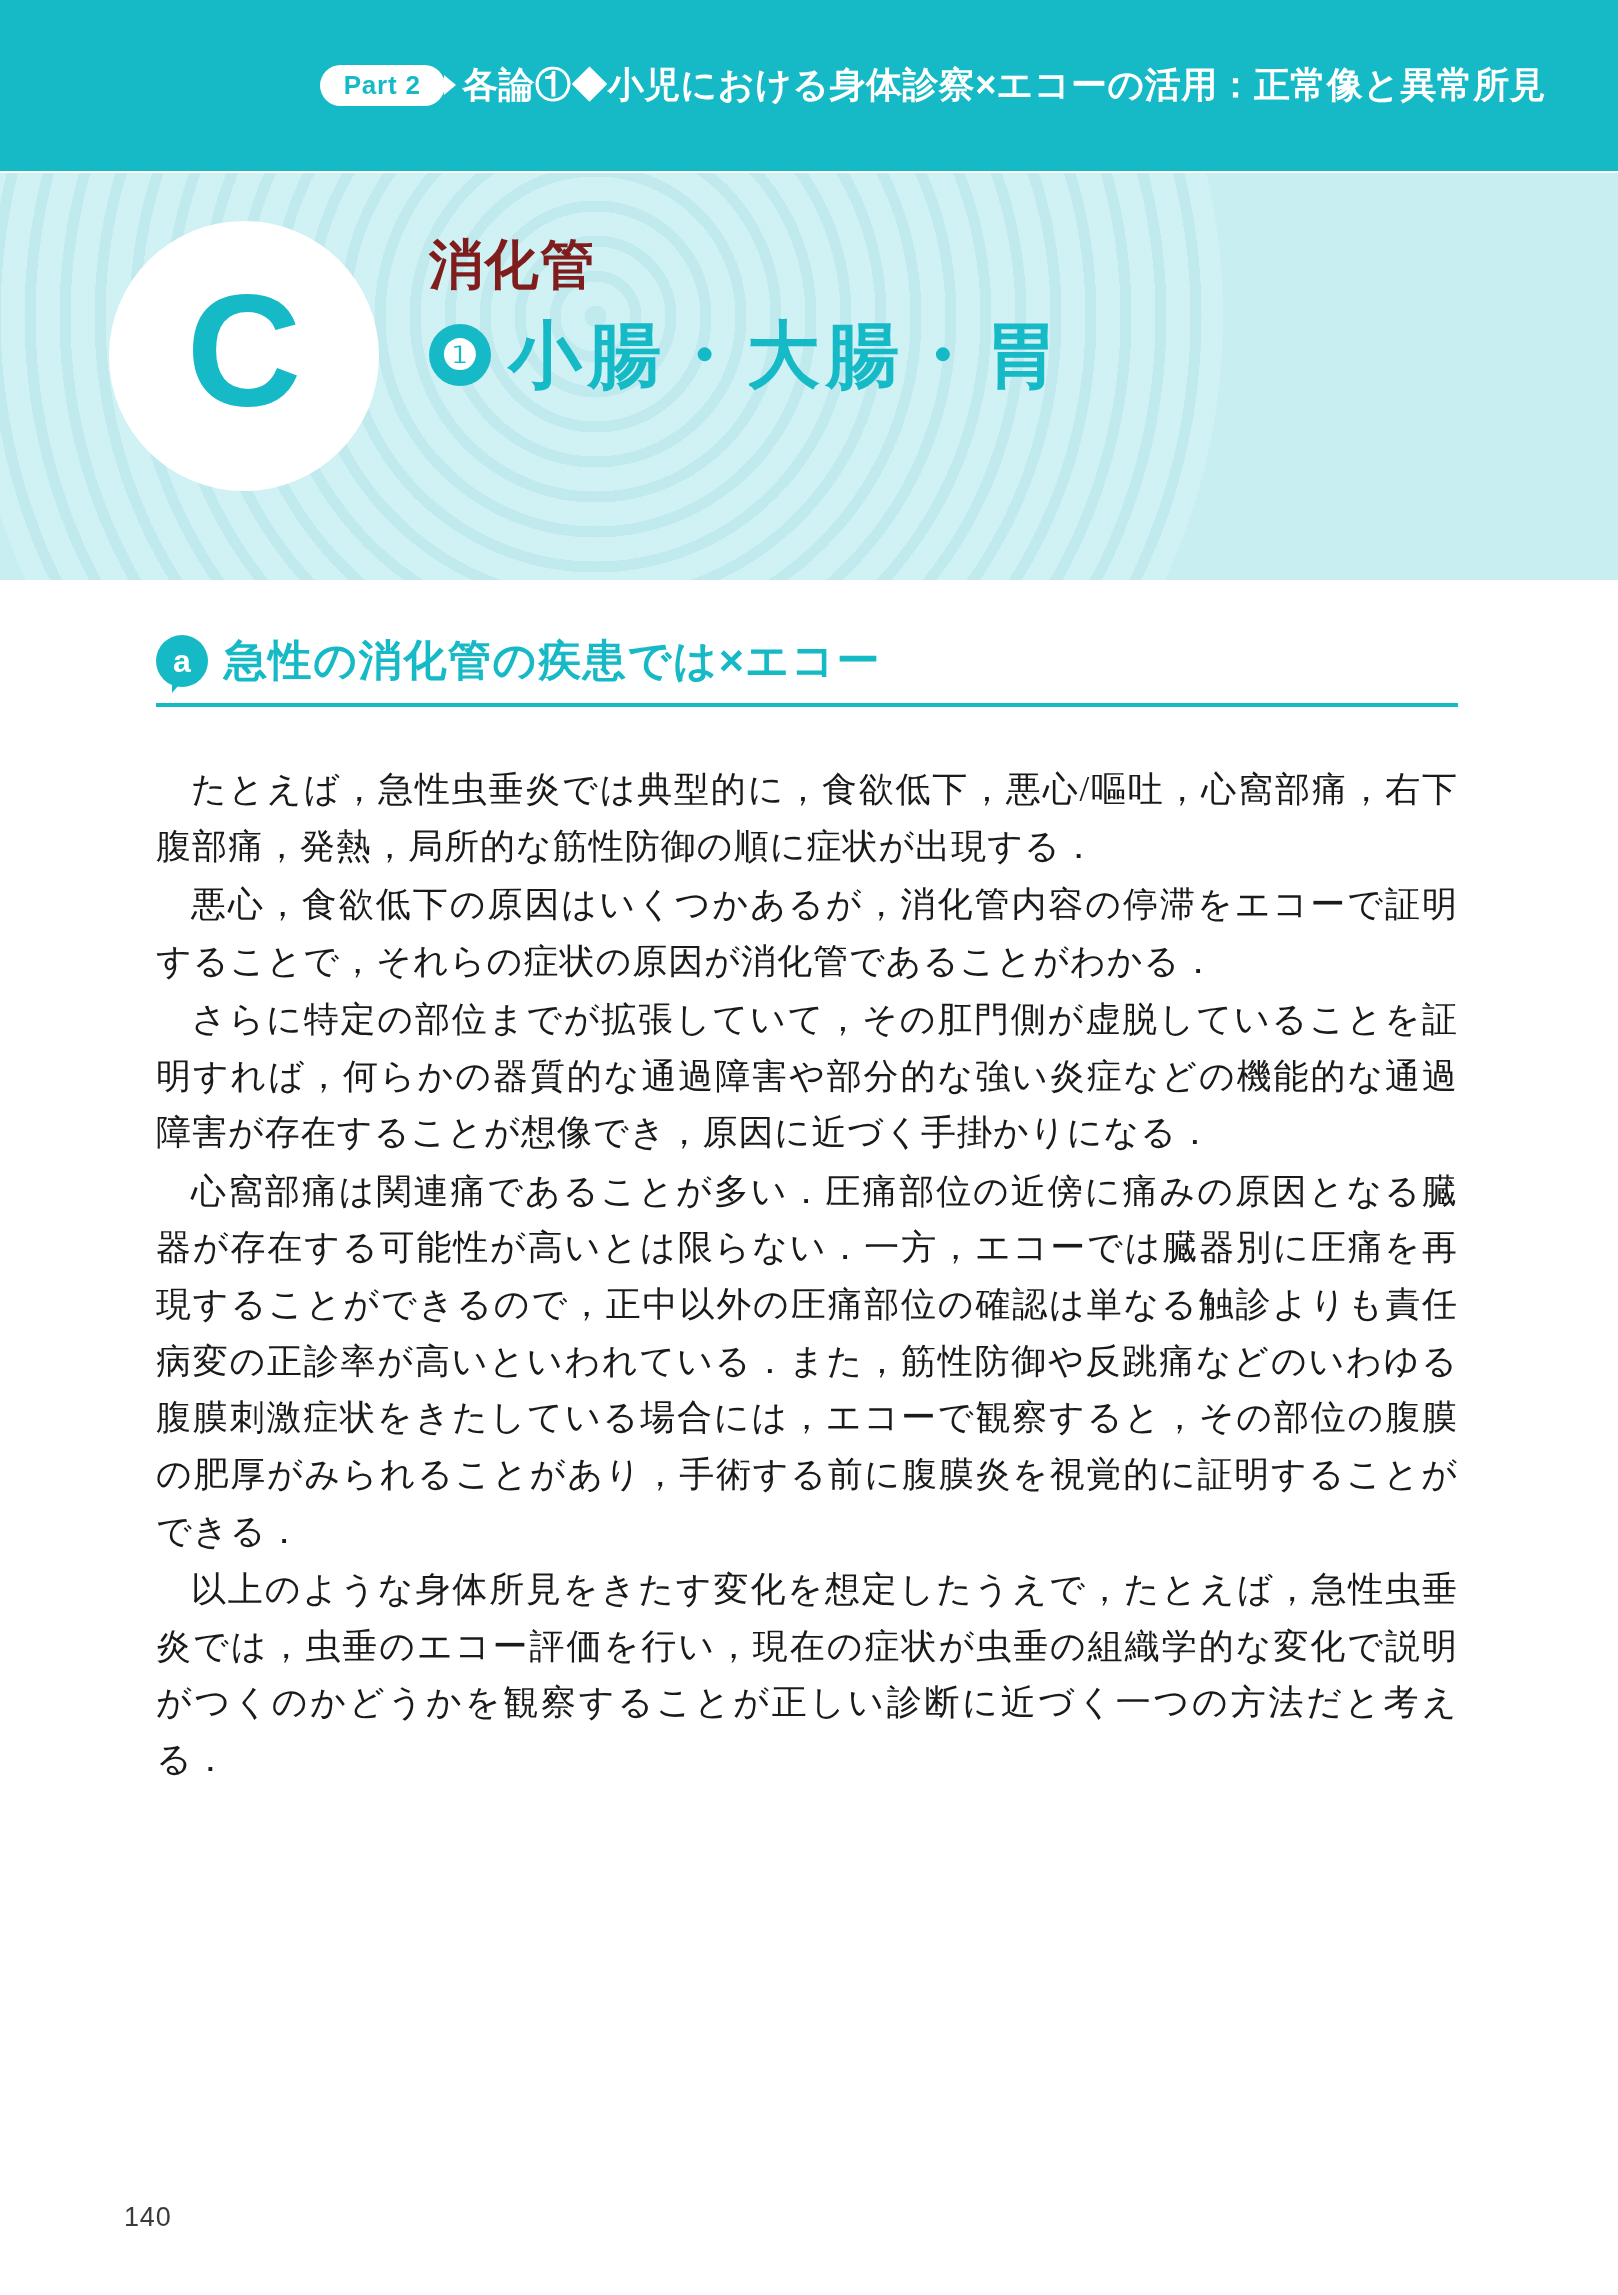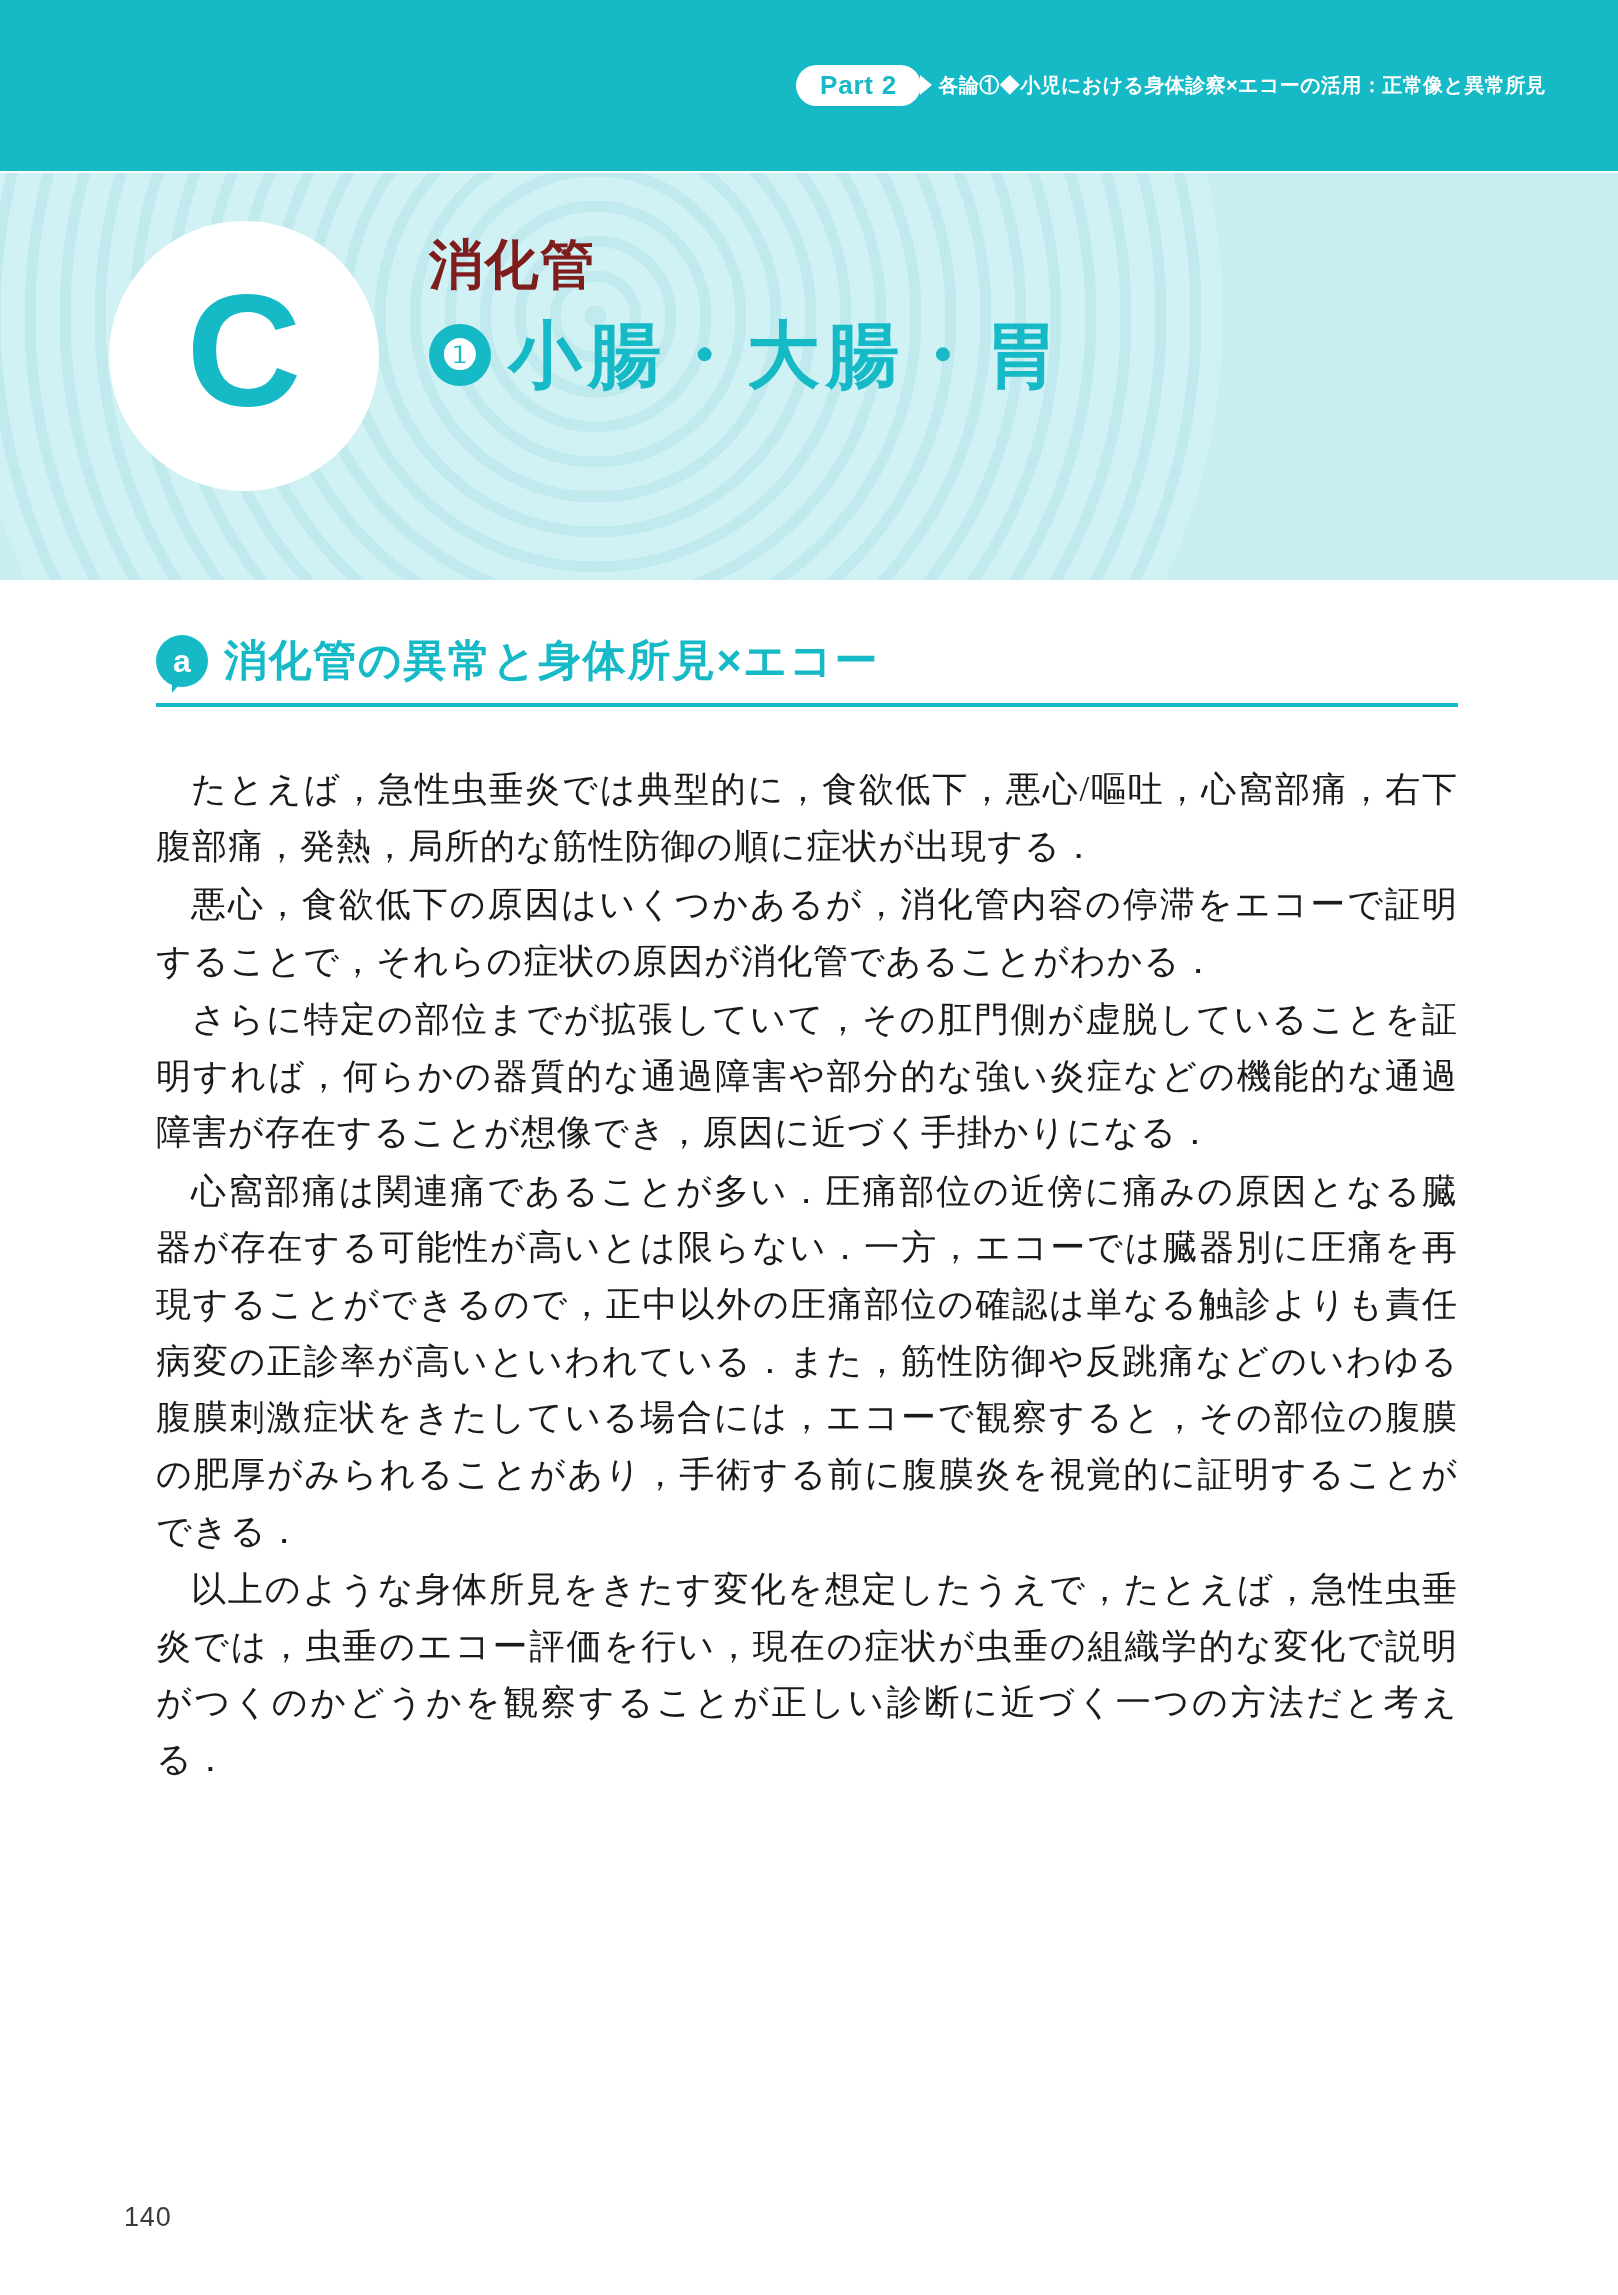--- a/index.html
+++ b/index.html
@@ -53,21 +53,21 @@
     top: 50%;
     transform: translateY(-50%);
     border-left: 12.7px solid #ffffff;
     border-top: 10.3px solid transparent;
     border-bottom: 10.3px solid transparent;
   }
   .running-head-text {
     color: #ffffff;
     font-family: "Liberation Sans", sans-serif;
     font-weight: bold;
-    font-size: 20px;
+    font-size: 36px;
     letter-spacing: 0.4px;
     white-space: nowrap;
   }
 
   
   .hero {
     position: absolute;
     top: 173px;
     left: 0;
     width: 1619px;
@@ -255,21 +255,21 @@
     <div class="hero-main">
       <span class="hero-num">❶</span>
       <span class="hero-main-text">小腸・大腸・胃</span>
     </div>
   </div>
 </div>
 
 <div class="section">
   <div class="section-head">
     <span class="section-badge">a</span>
-    <span class="section-title">消化管の異常と身体所見×エコー</span>
+    <span class="section-title">急性の消化管の疾患では×エコー</span>
   </div>
   <div class="section-rule"></div>
 </div>
 
 <div class="body-copy">
   <p>たとえば，急性虫垂炎では典型的に，食欲低下，悪心/嘔吐，心窩部痛，右下腹部痛，発熱，局所的な筋性防御の順に症状が出現する．</p>
   <p>悪心，食欲低下の原因はいくつかあるが，消化管内容の停滞をエコーで証明することで，それらの症状の原因が消化管であることがわかる．</p>
   <p>さらに特定の部位までが拡張していて，その肛門側が虚脱していることを証明すれば，何らかの器質的な通過障害や部分的な強い炎症などの機能的な通過障害が存在することが想像でき，原因に近づく手掛かりになる．</p>
   <p>心窩部痛は関連痛であることが多い．圧痛部位の近傍に痛みの原因となる臓器が存在する可能性が高いとは限らない．一方，エコーでは臓器別に圧痛を再現することができるので，正中以外の圧痛部位の確認は単なる触診よりも責任病変の正診率が高いといわれている．また，筋性防御や反跳痛などのいわゆる腹膜刺激症状をきたしている場合には，エコーで観察すると，その部位の腹膜の肥厚がみられることがあり，手術する前に腹膜炎を視覚的に証明することができる．</p>
   <p>以上のような身体所見をきたす変化を想定したうえで，たとえば，急性虫垂炎では，虫垂のエコー評価を行い，現在の症状が虫垂の組織学的な変化で説明がつくのかどうかを観察することが正しい診断に近づく一つの方法だと考える．</p>

